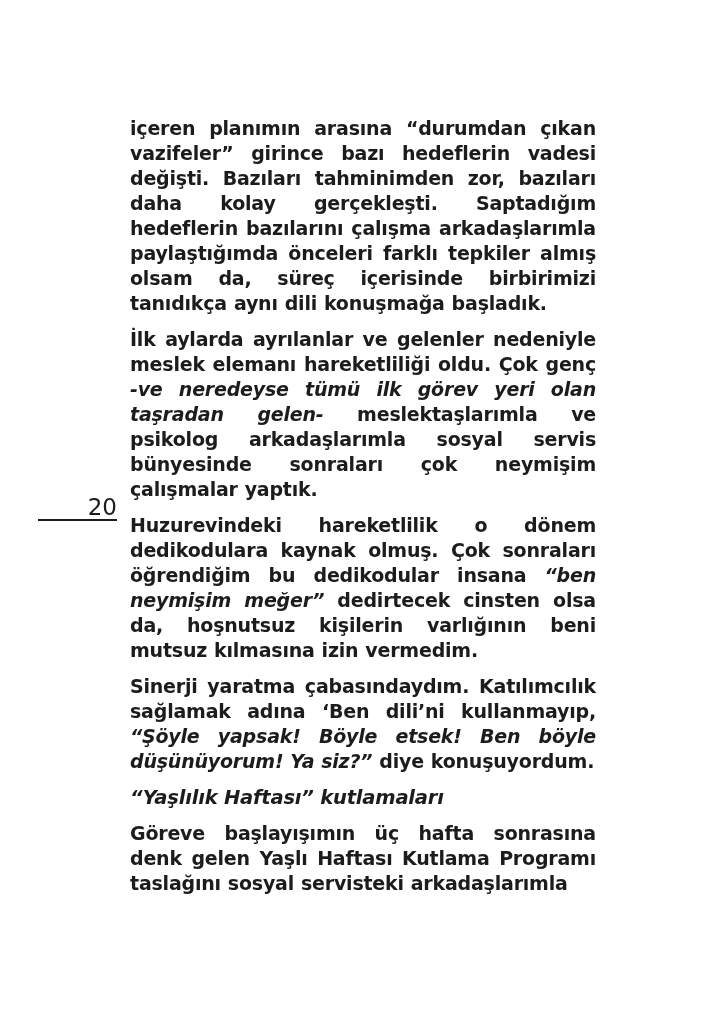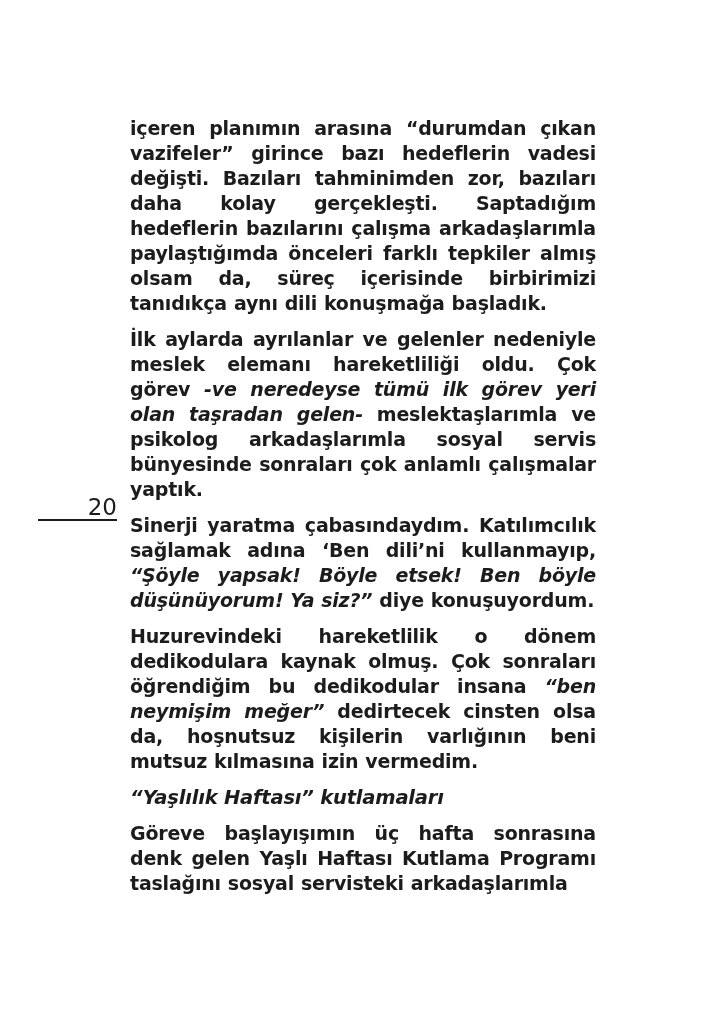--- a/index.html
+++ b/index.html
@@ -63,20 +63,20 @@
 
 <div class="page">
 
   <div class="page-number-block">
     <span class="page-number">20</span>
   </div>
 
   <div class="text-column">
 
   <p class="paragraph"><span>içeren planımın arasına “durumdan çıkan vazifeler” girince bazı hedeflerin vadesi değişti. Bazıları tahminimden zor, bazıları daha kolay gerçekleşti. Saptadığım hedeflerin bazılarını çalışma arkadaşlarımla paylaştığımda önceleri farklı tepkiler almış olsam da, süreç içerisinde birbirimizi tanıdıkça aynı dili konuşmağa başladık.</span></p>
-      <p class="paragraph"><span>İlk aylarda ayrılanlar ve gelenler nedeniyle meslek elemanı hareketliliği oldu. Çok görev </span><span class="italic">-ve neredeyse tümü ilk görev yeri olan taşradan gelen-</span><span> meslektaşlarımla ve psikolog arkadaşlarımla sosyal servis bünyesinde sonraları çok anlamlı çalışmalar yaptık.</span></p>
+      <p class="paragraph"><span>İlk aylarda ayrılanlar ve gelenler nedeniyle meslek elemanı hareketliliği oldu. Çok genç </span><span class="italic">-ve neredeyse tümü ilk görev yeri olan taşradan gelen-</span><span> meslektaşlarımla ve psikolog arkadaşlarımla sosyal servis bünyesinde sonraları çok neymişim çalışmalar yaptık.</span></p>
+      <p class="paragraph"><span>Huzurevindeki hareketlilik o dönem dedikodulara kaynak olmuş. Çok sonraları öğrendiğim bu dedikodular insana </span><span class="italic">“ben neymişim meğer”</span><span> dedirtecek cinsten olsa da, hoşnutsuz kişilerin varlığının beni mutsuz kılmasına izin vermedim.</span></p>
       <p class="paragraph"><span>Sinerji yaratma çabasındaydım. Katılımcılık sağlamak adına ‘Ben dili’ni kullanmayıp, </span><span class="italic">“Şöyle yapsak! Böyle etsek! Ben böyle düşünüyorum! Ya siz?”</span><span> diye konuşuyordum.</span></p>
-      <p class="paragraph"><span>Huzurevindeki hareketlilik o dönem dedikodulara kaynak olmuş. Çok sonraları öğrendiğim bu dedikodular insana </span><span class="italic">“ben neymişim meğer”</span><span> dedirtecek cinsten olsa da, hoşnutsuz kişilerin varlığının beni mutsuz kılmasına izin vermedim.</span></p>
       <h2 class="heading"><span class="italic bold">“Yaşlılık Haftası” kutlamaları</span></h2>
       <p class="paragraph"><span>Göreve başlayışımın üç hafta sonrasına denk gelen Yaşlı Haftası Kutlama Programı taslağını sosyal servisteki arkadaşlarımla</span></p>
     </div>
 
 </div>
 
 </body></html>

